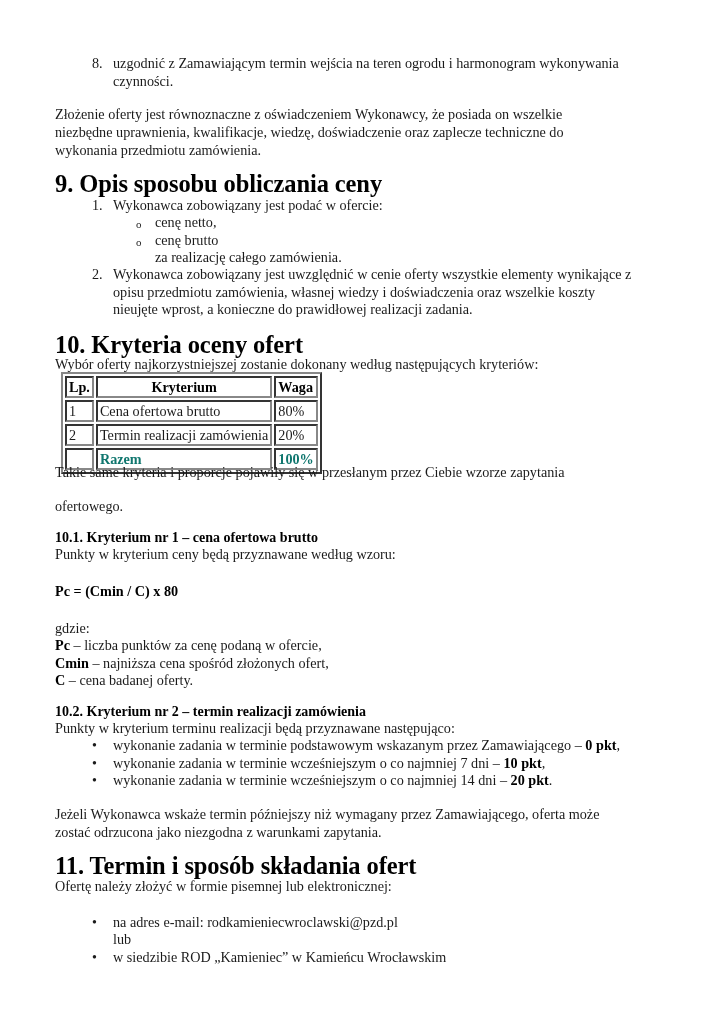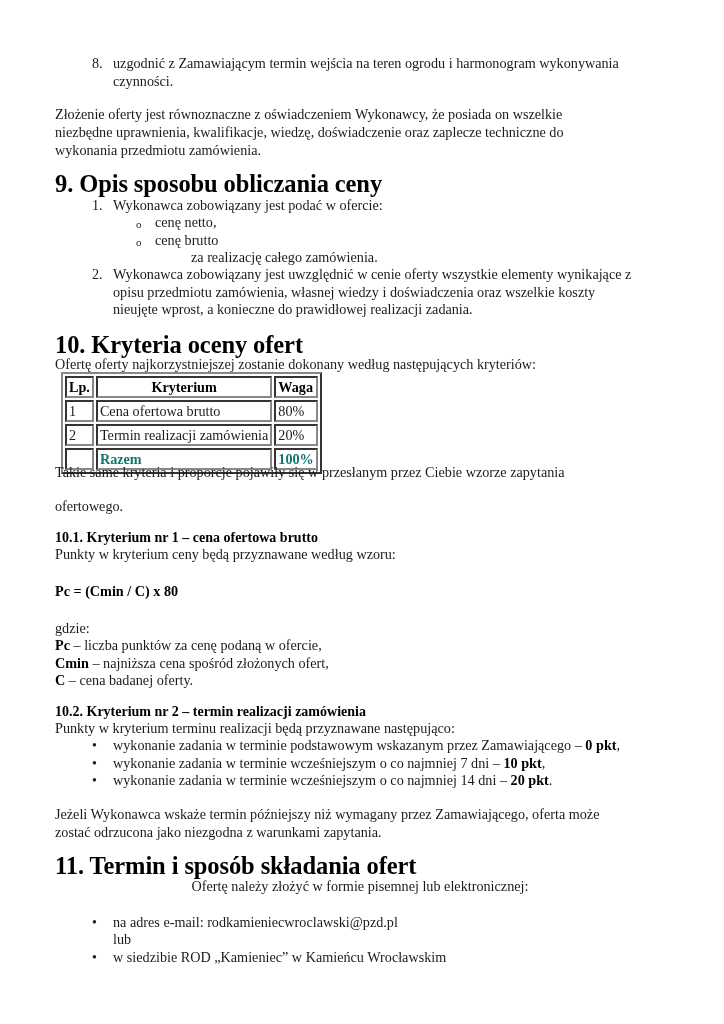--- a/index.html
+++ b/index.html
@@ -45,29 +45,29 @@
 </div>
 
 <div class="h1" style="top:170px;">9. Opis sposobu obliczania ceny</div>
 <div>
   <span class="num" style="left:92px; top:197px;">1.</span>
   <span class="li" style="left:113px; top:197px;">Wykonawca zobowiązany jest podać w ofercie:</span>
   <span class="circ" style="left:136px; top:216px;">o</span>
   <span class="li" style="left:155px; top:214px;">cenę netto,</span>
   <span class="circ" style="left:136px; top:234px;">o</span>
   <span class="li" style="left:155px; top:232px;">cenę brutto</span>
-  <span class="li" style="left:155px; top:249px;margin-left:36px;">za realizację całego zamówienia.</span>
+  <span class="li" style="left:155px; top:249px;">za realizację całego zamówienia.</span>
   <span class="num" style="left:92px; top:266px;">2.</span>
   <span class="li" style="left:113px; top:266px;">Wykonawca zobowiązany jest uwzględnić w cenie oferty wszystkie elementy wynikające z</span>
   <span class="li" style="left:113px; top:284px;">opisu przedmiotu zamówienia, własnej wiedzy i doświadczenia oraz wszelkie koszty</span>
   <span class="li" style="left:113px; top:301px;">nieujęte wprost, a konieczne do prawidłowej realizacji zadania.</span>
 </div>
 
 <div class="h1" style="top:331px;">10. Kryteria oceny ofert</div>
-<div class="p" style="top:356px;">Ofertę oferty najkorzystniejszej zostanie dokonany według następujących kryteriów:</div>
+<div class="p" style="top:356px;">Wybór oferty najkorzystniejszej zostanie dokonany według następujących kryteriów:</div>
 
 <table class="crit">
   <tbody>
       <tr>
     <th class="th-left">Lp.</th>
     <th>Kryterium</th>
     <th class="th-left">Waga</th>
   </tr>
   <tr>
     <td>1</td>
@@ -105,20 +105,20 @@
   <span class="li" style="left:113px; top:737px;"><span>wykonanie zadania w terminie podstawowym wskazanym przez Zamawiającego – </span><b>0 pkt</b><span>,</span></span>
   <span class="bullet" style="left:92px; top:755px;">•</span>
   <span class="li" style="left:113px; top:755px;"><span>wykonanie zadania w terminie wcześniejszym o co najmniej 7 dni – </span><b>10 pkt</b><span>,</span></span>
   <span class="bullet" style="left:92px; top:772px;">•</span>
   <span class="li" style="left:113px; top:772px;"><span>wykonanie zadania w terminie wcześniejszym o co najmniej 14 dni – </span><b>20 pkt</b><span>.</span></span>
 </div>
 <div class="p" style="top:806px;">Jeżeli Wykonawca wskaże termin późniejszy niż wymagany przez Zamawiającego, oferta może</div>
 <div class="p" style="top:824px;">zostać odrzucona jako niezgodna z warunkami zapytania.</div>
 
 <div class="h1" style="top:852px;">11. Termin i sposób składania ofert</div>
-<div class="p" style="top:878px;text-align:center;">Ofertę należy złożyć w formie pisemnej lub elektronicznej:</div>
+<div class="p" style="top:878px;">Ofertę należy złożyć w formie pisemnej lub elektronicznej:</div>
 <div>
   <span class="bullet" style="left:92px; top:914px;">•</span>
   <span class="li" style="left:113px; top:914px;">na adres e-mail: rodkamieniecwroclawski@pzd.pl</span>
   <span class="li" style="left:113px; top:931px;">lub</span>
   <span class="bullet" style="left:92px; top:949px;">•</span>
   <span class="li" style="left:113px; top:949px;">w siedzibie ROD „Kamieniec” w Kamieńcu Wrocławskim</span>
 </div>
 
 </body></html>

